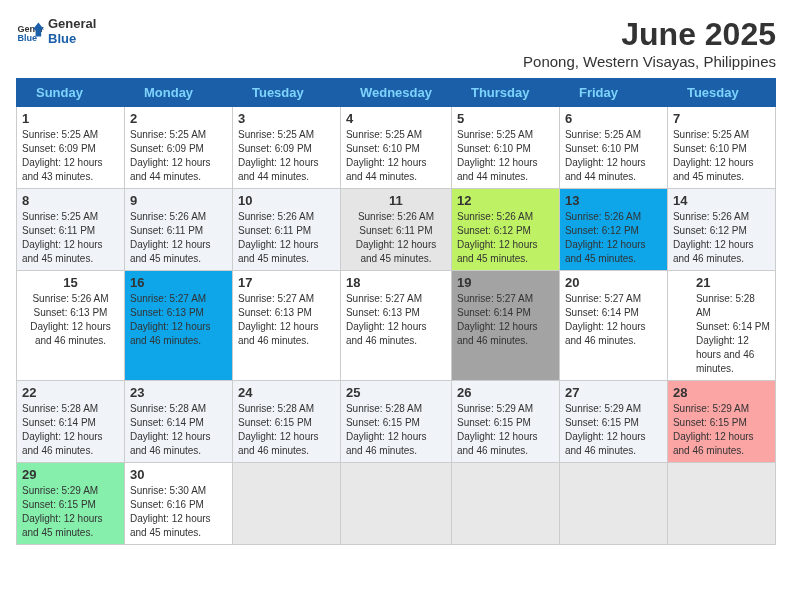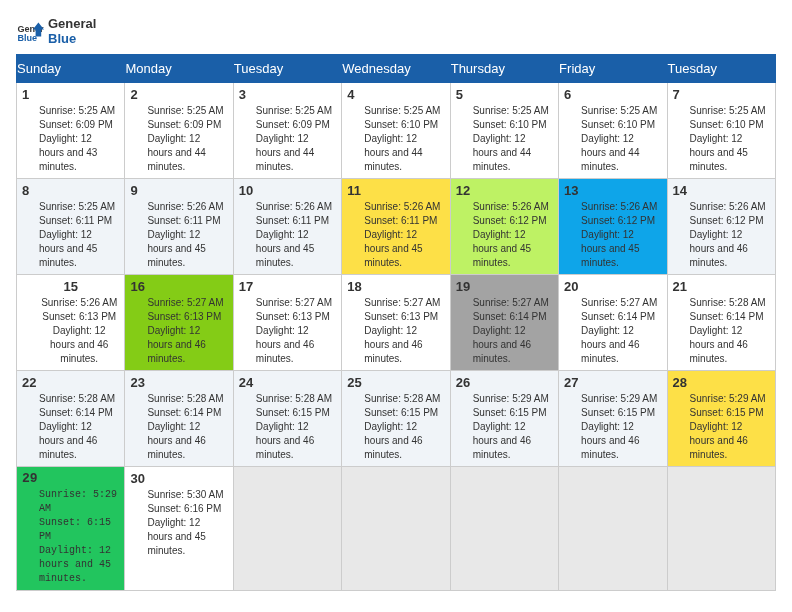--- a/index.html
+++ b/index.html
@@ -37,25 +37,25 @@
       font-size: 15px;
       color: #333;
     }
     .calendar-table {
       width: 100%;
       border-collapse: collapse;
       font-size: 11px;
     }
     .calendar-table th {
       background-color: #1a5fa8;
-      color: #ffffff;
-      padding: 6px 0;
+      color: #7dd3fc;
+      padding: 6px 19px;
       text-align: left;
       font-size: 13px;
-      font-weight: normal;
+      font-weight: bold;
       border: 1px solid #1a5fa8;
     }
     .calendar-table td {
       vertical-align: top;
       padding: 4px 5px;
       border: 1px solid #ccc;
       width: 108px;
       min-height: 80px;
       background: #fff;
     }
@@ -69,38 +69,41 @@
       font-size: 13px;
       font-weight: bold;
       color: #333;
       display: block;
       margin-bottom: 2px;
     }
     .day-info {
       font-size: 10px;
       color: #333;
       line-height: 1.4;
-      margin-left: 17px;
     }
   </style>
 </head>
 <body>
 
 <div class="header-area">
   <div class="logo">
     <svg class="logo-icon" viewBox="0 0 40 40">
       <text x="2" y="22" font-size="13" font-weight="bold" fill="#333" font-family="Arial">General</text>
       <text x="2" y="34" font-size="13" font-weight="bold" fill="#1a5fa8" font-family="Arial">Blue</text>
       <polygon points="32,8 40,18 36,18 36,28 28,28 28,18 24,18" fill="#1a5fa8"></polygon>
     </svg>
     <div>
       <div style="font-size:13px;font-weight:bold;color:#333;">General</div>
       <div style="font-size:13px;font-weight:bold;color:#1a5fa8;">Blue</div>
     </div>
   </div>
+  <div class="title-area">
+    <div class="month-title">June 2025</div>
+    <div class="location-title">Ponong, Western Visayas, Philippines</div>
+  </div>
 </div>
 
 <table class="calendar-table">
   <thead>
     <tr>
     <th>Sunday</th>
         <th>Monday</th>
         <th>Tuesday</th>
         <th>Wednesday</th>
         <th>Thursday</th>
@@ -145,21 +148,21 @@
           <div class="day-info">Sunrise: 5:25 AM<br>Sunset: 6:11 PM<br>Daylight: 12 hours and 45 minutes.</div>
         </td>
         <td style="background: rgb(240, 244, 248);">
           <span class="day-number">9</span>
           <div class="day-info">Sunrise: 5:26 AM<br>Sunset: 6:11 PM<br>Daylight: 12 hours and 45 minutes.</div>
         </td>
         <td style="background: rgb(240, 244, 248);">
           <span class="day-number">10</span>
           <div class="day-info">Sunrise: 5:26 AM<br>Sunset: 6:11 PM<br>Daylight: 12 hours and 45 minutes.</div>
         </td>
-        <td style="background: #fde047;">
+        <td style="background: #e5e5e5; text-align: center;">
           <span class="day-number">11</span>
           <div class="day-info">Sunrise: 5:26 AM<br>Sunset: 6:11 PM<br>Daylight: 12 hours and 45 minutes.</div>
         </td>
         <td style="background: #bef264;">
           <span class="day-number">12</span>
           <div class="day-info">Sunrise: 5:26 AM<br>Sunset: 6:12 PM<br>Daylight: 12 hours and 45 minutes.</div>
         </td>
         <td style="background: #0ea5e9;">
           <span class="day-number">13</span>
           <div class="day-info">Sunrise: 5:26 AM<br>Sunset: 6:12 PM<br>Daylight: 12 hours and 45 minutes.</div>
@@ -167,41 +170,41 @@
         <td style="background: rgb(240, 244, 248);">
           <span class="day-number">14</span>
           <div class="day-info">Sunrise: 5:26 AM<br>Sunset: 6:12 PM<br>Daylight: 12 hours and 46 minutes.</div>
         </td>
       </tr>
       <tr>
         <td style="background: rgb(255, 255, 255); text-align: center;">
           <span class="day-number">15</span>
           <div class="day-info">Sunrise: 5:26 AM<br>Sunset: 6:13 PM<br>Daylight: 12 hours and 46 minutes.</div>
         </td>
-        <td style="background: #84cc16;">
+        <td style="background: #0ea5e9;">
           <span class="day-number">16</span>
           <div class="day-info">Sunrise: 5:27 AM<br>Sunset: 6:13 PM<br>Daylight: 12 hours and 46 minutes.</div>
         </td>
         <td style="background: rgb(255, 255, 255);">
           <span class="day-number">17</span>
           <div class="day-info">Sunrise: 5:27 AM<br>Sunset: 6:13 PM<br>Daylight: 12 hours and 46 minutes.</div>
         </td>
         <td style="background: rgb(255, 255, 255);">
           <span class="day-number">18</span>
           <div class="day-info">Sunrise: 5:27 AM<br>Sunset: 6:13 PM<br>Daylight: 12 hours and 46 minutes.</div>
         </td>
         <td style="background: #a3a3a3;">
           <span class="day-number">19</span>
           <div class="day-info">Sunrise: 5:27 AM<br>Sunset: 6:14 PM<br>Daylight: 12 hours and 46 minutes.</div>
         </td>
         <td style="background: rgb(255, 255, 255);">
           <span class="day-number">20</span>
           <div class="day-info">Sunrise: 5:27 AM<br>Sunset: 6:14 PM<br>Daylight: 12 hours and 46 minutes.</div>
         </td>
-        <td style="background: rgb(255, 255, 255);">
+        <td style="background: rgb(255, 255, 255); padding-left: 28px;">
           <span class="day-number">21</span>
           <div class="day-info">Sunrise: 5:28 AM<br>Sunset: 6:14 PM<br>Daylight: 12 hours and 46 minutes.</div>
         </td>
       </tr>
       <tr>
         <td style="background: rgb(240, 244, 248);">
           <span class="day-number">22</span>
           <div class="day-info">Sunrise: 5:28 AM<br>Sunset: 6:14 PM<br>Daylight: 12 hours and 46 minutes.</div>
         </td>
         <td style="background: rgb(240, 244, 248);">
@@ -217,27 +220,27 @@
           <div class="day-info">Sunrise: 5:28 AM<br>Sunset: 6:15 PM<br>Daylight: 12 hours and 46 minutes.</div>
         </td>
         <td style="background: rgb(240, 244, 248);">
           <span class="day-number">26</span>
           <div class="day-info">Sunrise: 5:29 AM<br>Sunset: 6:15 PM<br>Daylight: 12 hours and 46 minutes.</div>
         </td>
         <td style="background: rgb(240, 244, 248);">
           <span class="day-number">27</span>
           <div class="day-info">Sunrise: 5:29 AM<br>Sunset: 6:15 PM<br>Daylight: 12 hours and 46 minutes.</div>
         </td>
-        <td style="background: #fde047;">
+        <td style="background: #fca5a5;">
           <span class="day-number">28</span>
           <div class="day-info">Sunrise: 5:29 AM<br>Sunset: 6:15 PM<br>Daylight: 12 hours and 46 minutes.</div>
         </td>
       </tr>
       <tr>
-        <td style="background: #22c55e; font-family: Liberation Mono, monospace;">
+        <td style="background: #86efac;">
           <span class="day-number">29</span>
           <div class="day-info">Sunrise: 5:29 AM<br>Sunset: 6:15 PM<br>Daylight: 12 hours and 45 minutes.</div>
         </td>
         <td style="background: rgb(255, 255, 255);">
           <span class="day-number">30</span>
           <div class="day-info">Sunrise: 5:30 AM<br>Sunset: 6:16 PM<br>Daylight: 12 hours and 45 minutes.</div>
         </td>
         <td class="empty" style="background: rgb(232, 232, 232);"></td>
         <td class="empty" style="background: rgb(232, 232, 232);"></td>
         <td class="empty" style="background: rgb(232, 232, 232);"></td>

